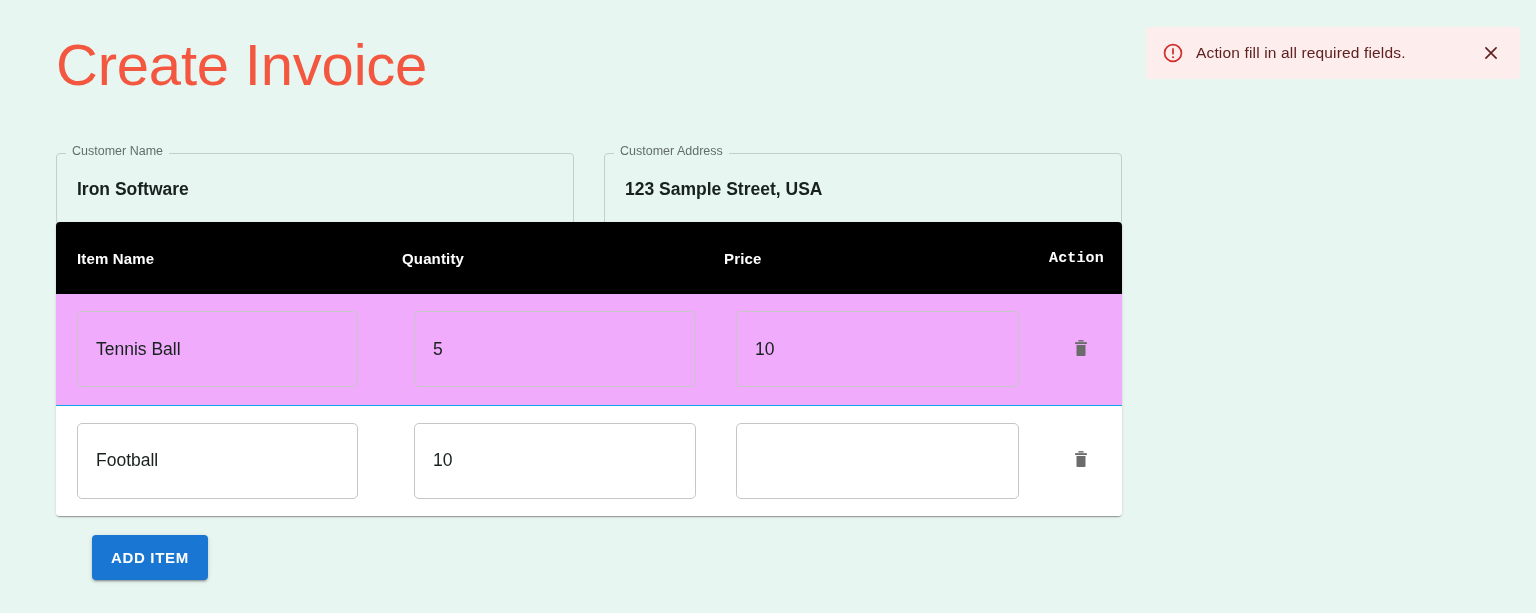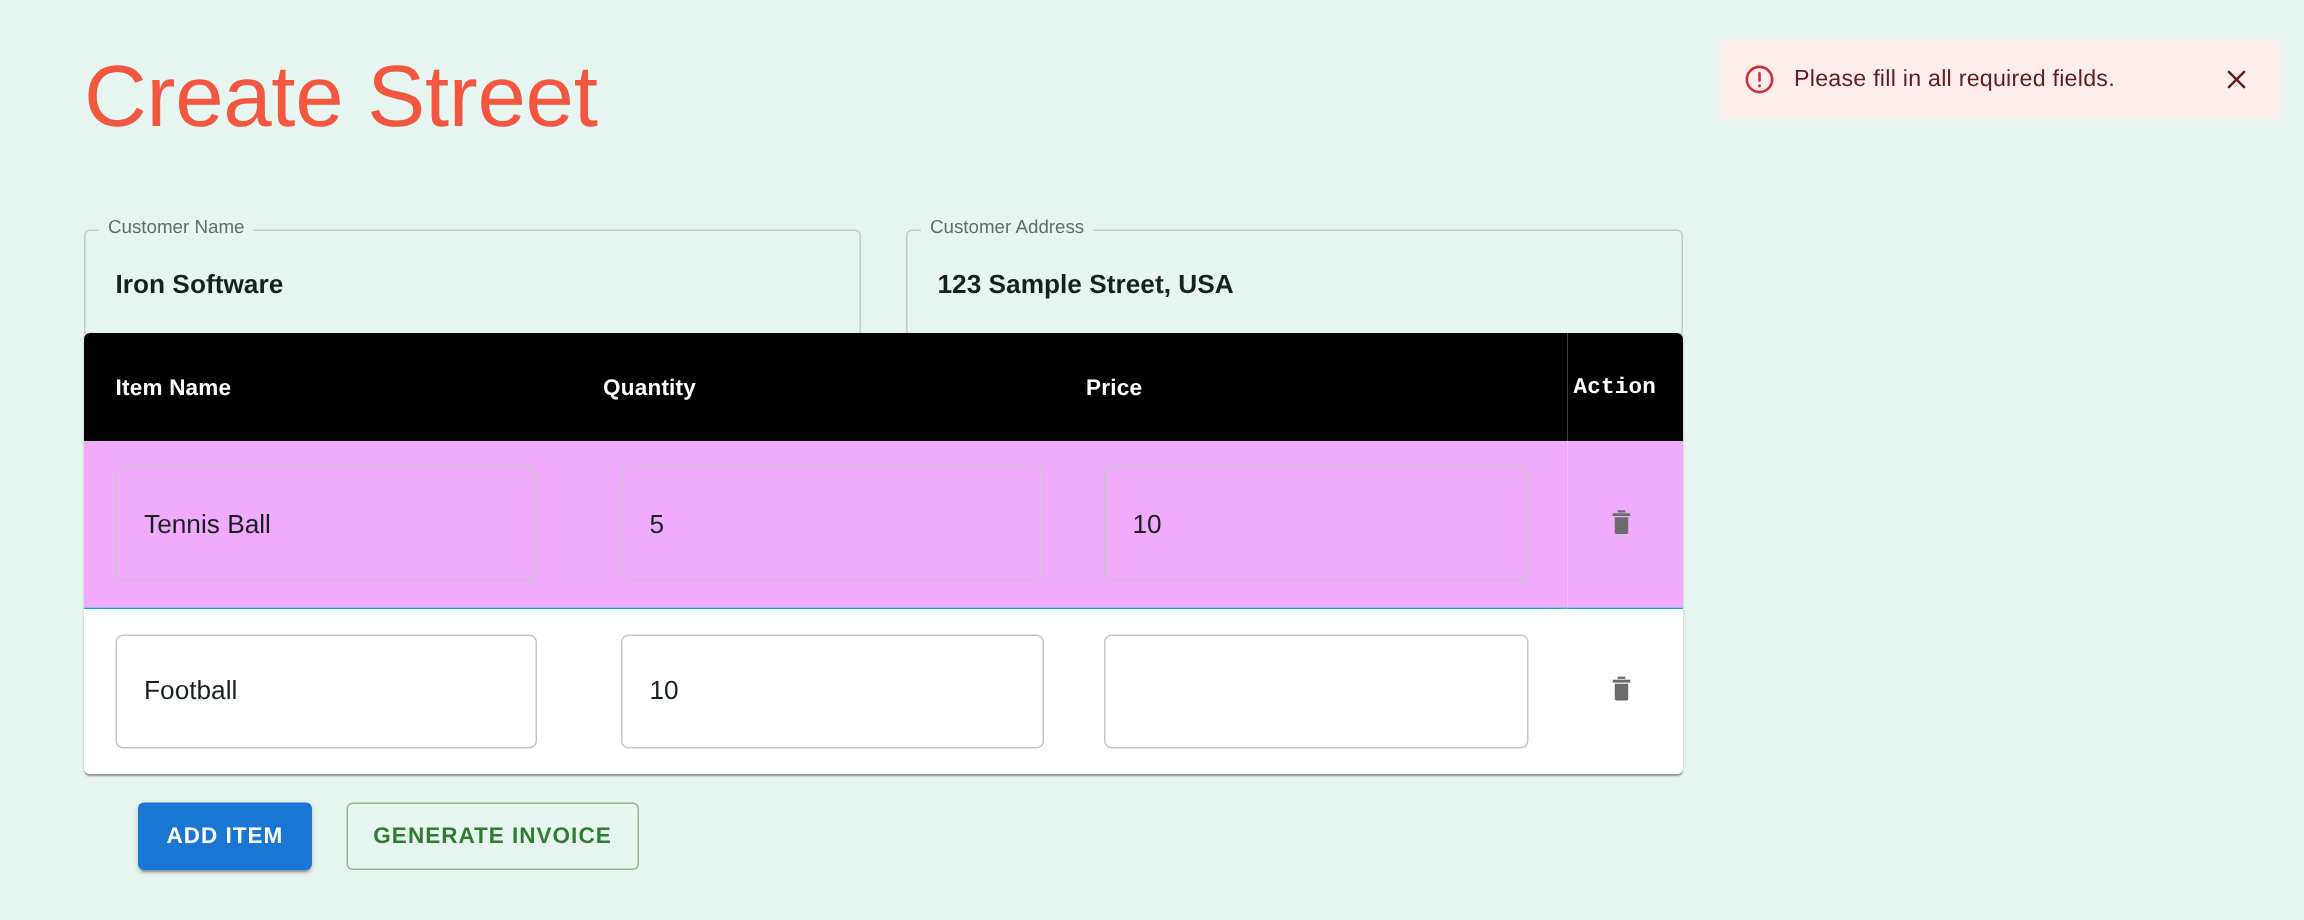--- a/index.html
+++ b/index.html
@@ -242,29 +242,29 @@
 <body>
 
 <div class="alert">
   <span class="alert-icon">
     <svg width="22" height="22" viewBox="0 0 24 24" aria-hidden="true">
       <circle cx="12" cy="12" r="9.2" fill="none" stroke="currentColor" stroke-width="1.9"></circle>
       <rect x="11.05" y="6.6" width="1.9" height="7.1" rx="0.95" fill="currentColor"></rect>
       <circle cx="12" cy="16.6" r="1.15" fill="currentColor"></circle>
     </svg>
   </span>
-  <span class="alert-msg">Please fill in all required fields.</span>
+  <span class="alert-msg">Action fill in all required fields.</span>
   <button class="alert-close" aria-label="close">
     <svg width="18" height="18" viewBox="0 0 24 24" aria-hidden="true">
       <path d="M5.2 5.2 L18.8 18.8 M18.8 5.2 L5.2 18.8" stroke="currentColor" stroke-width="2.2" stroke-linecap="round"></path>
     </svg>
   </button>
 </div>
 
-<h1 class="page-title">Create Street</h1>
+<h1 class="page-title">Create Invoice</h1>
 
 <div class="fields-row">
 
   <div class="tf">
     <span class="tf-outline"></span>
     <span class="tf-legend">Customer Name</span>
     <input class="tf-input" type="text" value="Iron Software" style="">
   </div>
 
   <div class="tf">
@@ -332,14 +332,13 @@
           </button>
         </td>
       </tr>
 
     </tbody>
   </table>
 </div>
 
 <div class="actions">
   <button class="btn btn-contained">ADD ITEM</button>
-  <button class="btn btn-outlined">GENERATE INVOICE</button>
 </div>
 
 </body></html>

